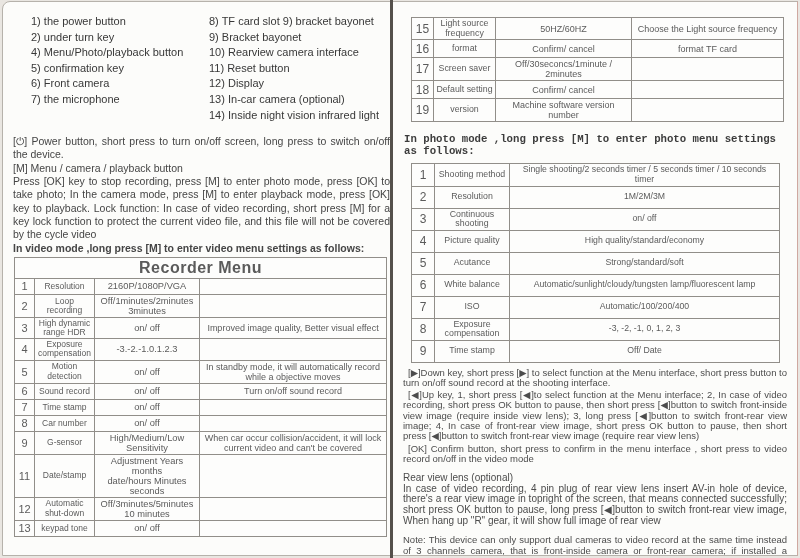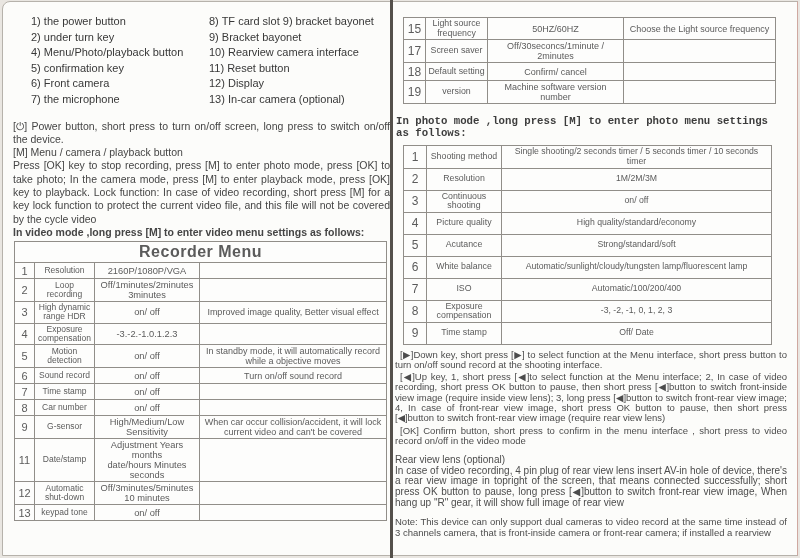--- a/index.html
+++ b/index.html
@@ -10,21 +10,21 @@
     color:#4a4a4a;
   }
   .canvas { position:relative; width:800px; height:558px; overflow:hidden; }
 
   .page {
     position:absolute; top:1px; height:555px;
     background:#fcfcfa; border:1px solid #b6b2ab;
     box-sizing:border-box; overflow:hidden;
   }
   .page-left  { left:2px; width:397px; border-top-left-radius:8px; padding:8px 6px 0 8px; }
-  .page-right { left:393px; width:405px; border-left:none; border-right:1px solid #cfa8a0; padding:0 10px 0 2px; }
+  .page-right { left:393px; width:405px; border-left:none; border-right:1px solid #cfa8a0; padding:0 10px 0 10px; }
   .divider { position:absolute; left:390px; top:0; width:3px; height:558px; background:#54504b; }
 
   
   .parts { display:flex; padding:4px 0 0 20px; }
   .parts-col { width:178px; }
   .parts-col2 { width:auto; }
   .part-item { font-size:11px; line-height:15.6px; color:#383838; white-space:nowrap; }
 
   
   .intro { margin-top:12px; padding:0 2px 0 2px; }
@@ -88,20 +88,21 @@
           <div class="part-item">7) the microphone</div>
         </div>
       <div class="parts-col parts-col2">
 
       <div class="part-item">8) TF card slot 9) bracket bayonet</div>
           <div class="part-item">9) Bracket bayonet</div>
           <div class="part-item">10) Rearview camera interface</div>
           <div class="part-item">11) Reset button</div>
           <div class="part-item">12) Display</div>
           <div class="part-item">13) In-car camera (optional)</div>
+          <div class="part-item">14) Inside night vision infrared light</div>
         </div>
     </div>
 
     <div class="intro">
       <p class="just">[⏻] Power button, short press to turn on/off screen, long press to switch on/off the device.</p>
       <p>[M] Menu / camera / playback button</p>
       <p class="just">Press [OK] key to stop recording, press [M] to enter photo mode, press [OK] to take photo; In the camera mode, press [M] to enter playback mode, press [OK] key to playback. Lock function: In case of video recording, short press [M] for a key lock function to protect the current video file, and this file will not be covered by the cycle video</p>
       <p class="bold-line">In video mode ,long press [M] to enter video menu settings as follows:</p>
     </div>
 
@@ -225,20 +226,26 @@
         </colgroup>
       <tbody>
 
           <tr class="menu-row">
             <td class="c-num">15</td>
             <td class="c-name">Light source frequency</td>
             <td class="c-val">50HZ/60HZ</td>
             <td class="c-desc">Choose the Light source frequency</td>
           </tr>
 
+          <tr class="menu-row">
+            <td class="c-num">16</td>
+            <td class="c-name">format</td>
+            <td class="c-val">Confirm/ cancel</td>
+            <td class="c-desc">format TF card</td>
+          </tr>
 
           <tr class="menu-row">
             <td class="c-num">17</td>
             <td class="c-name">Screen saver</td>
             <td class="c-val">Off/30seconcs/1minute /
 2minutes</td>
             <td class="c-desc"></td>
           </tr>
 
           <tr class="menu-row">

